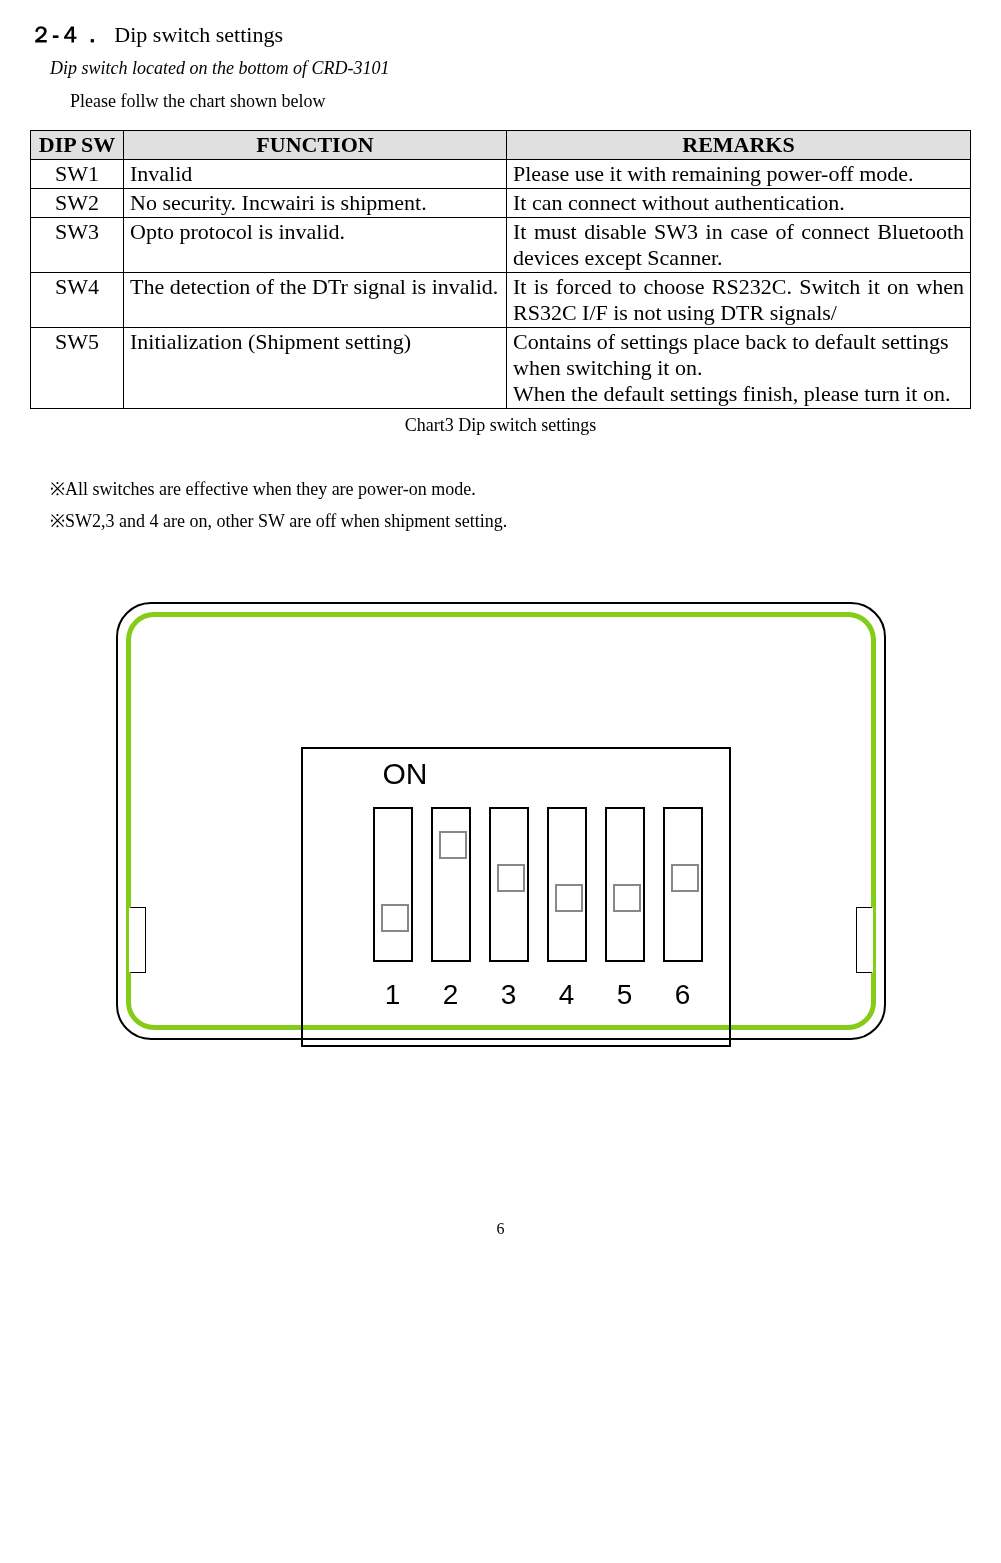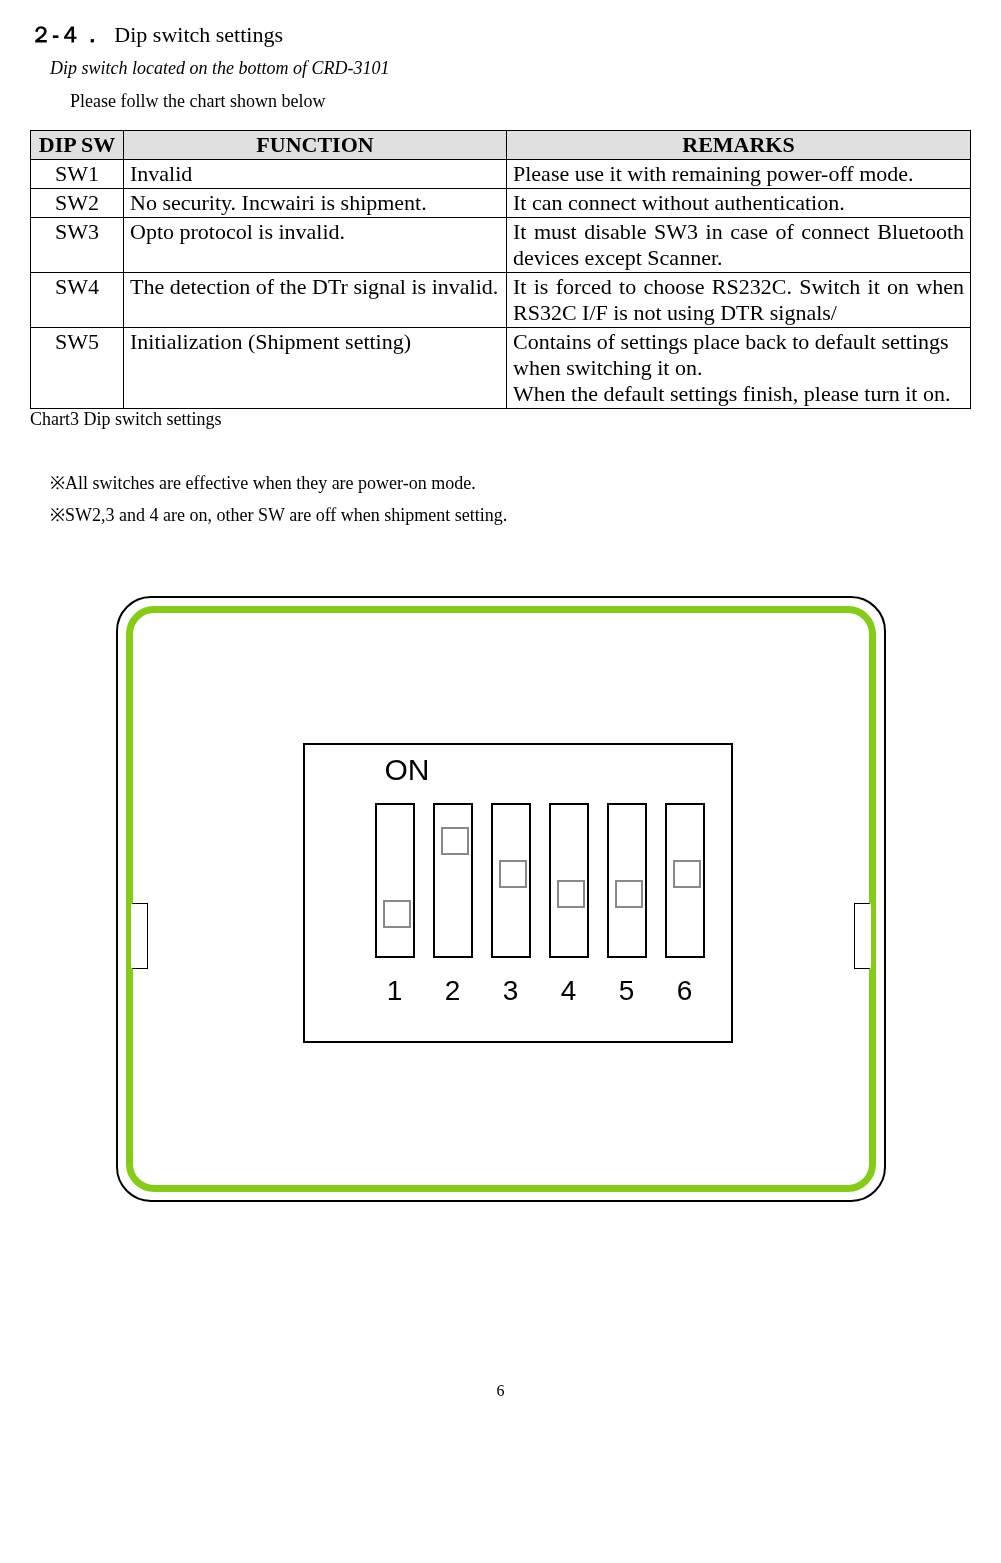--- a/index.html
+++ b/index.html
@@ -48,42 +48,44 @@
       text-align: center;
     }
     table.dip .col-func {
       width: 370px;
     }
     .justify {
       text-align: justify;
       text-justify: inter-word;
     }
     .caption {
+      text-align: center;
+      margin-top: 6px;
       margin-bottom: 40px;
     }
     .note {
       margin-left: 20px;
       margin-bottom: 8px;
     }
     
     .dip-figure {
       margin: 70px auto 0 auto;
       width: 770px;
     }
     .outer-panel {
       border: 2px solid #000;
       border-radius: 35px;
       padding: 8px;
       box-sizing: border-box;
     }
     .inner-panel {
-      border: 7px solid #84cc16;
+      border: 5px solid #84cc16;
       border-radius: 28px;
       position: relative;
-      height: 586px;
+      height: 418px;
       box-sizing: border-box;
     }
     .side-slot {
       position: absolute;
       width: 14px;
       height: 64px;
       border: 1px solid #000;
       top: 290px;
       background: #fff;
     }

